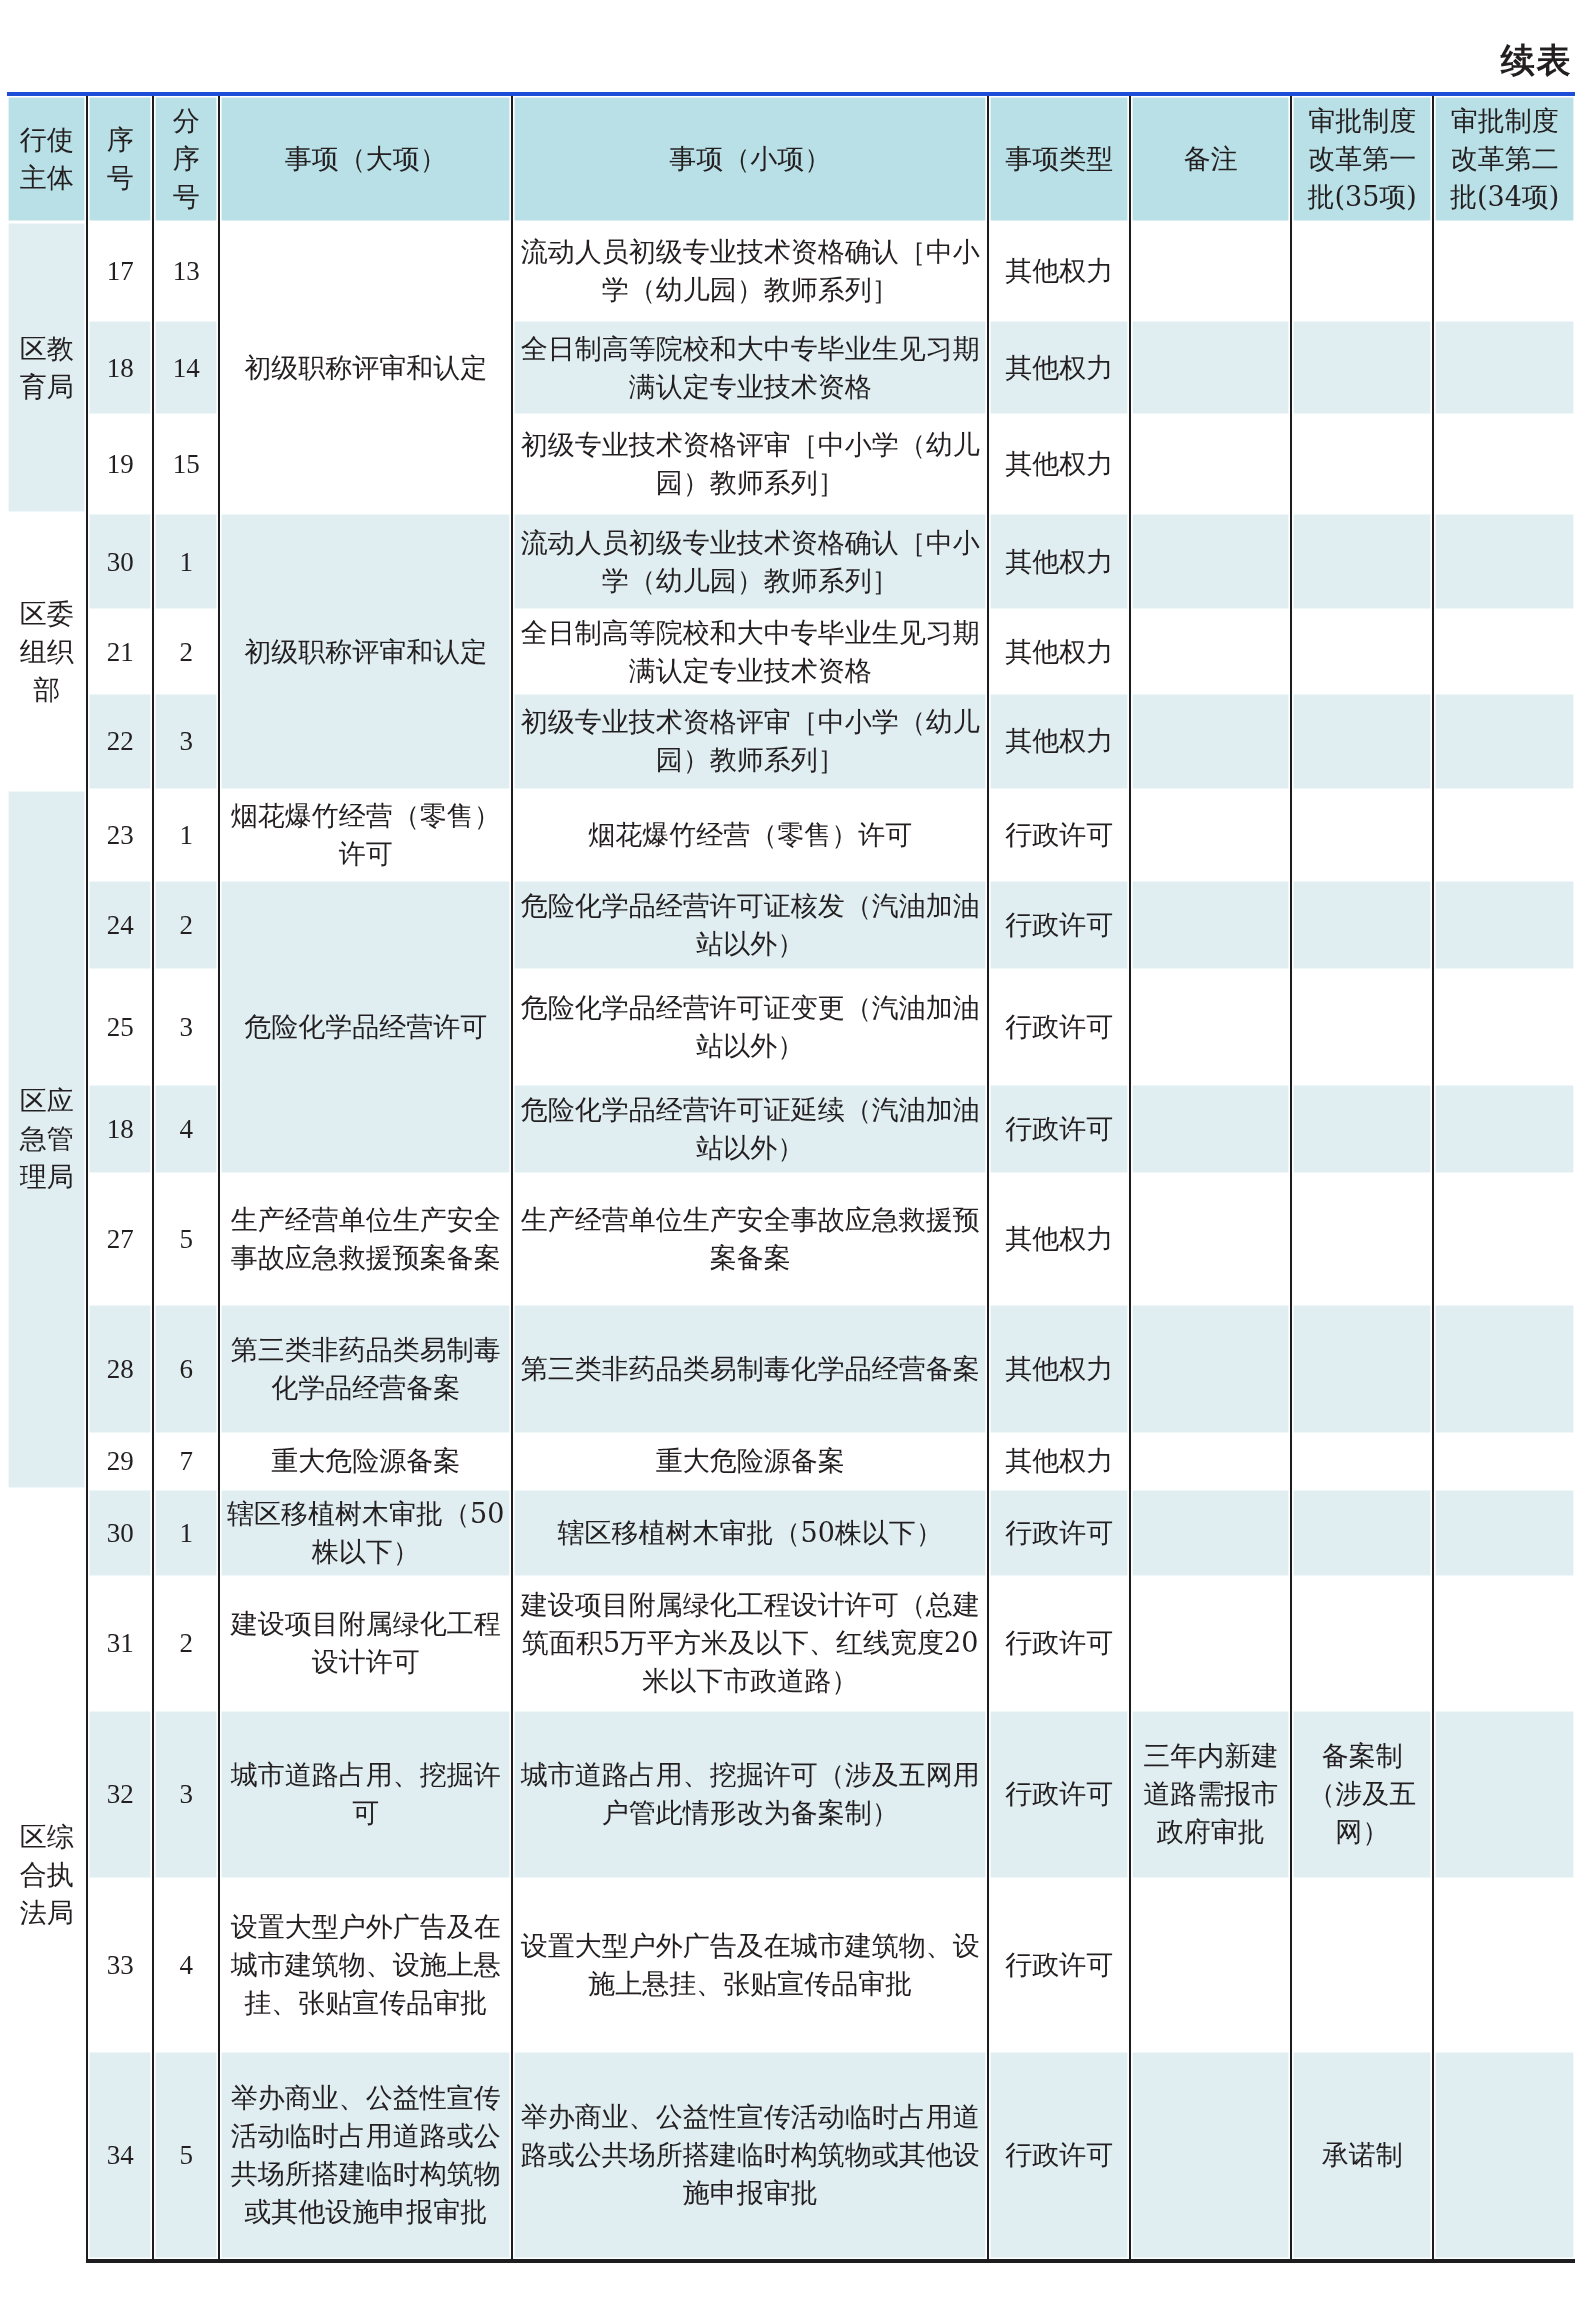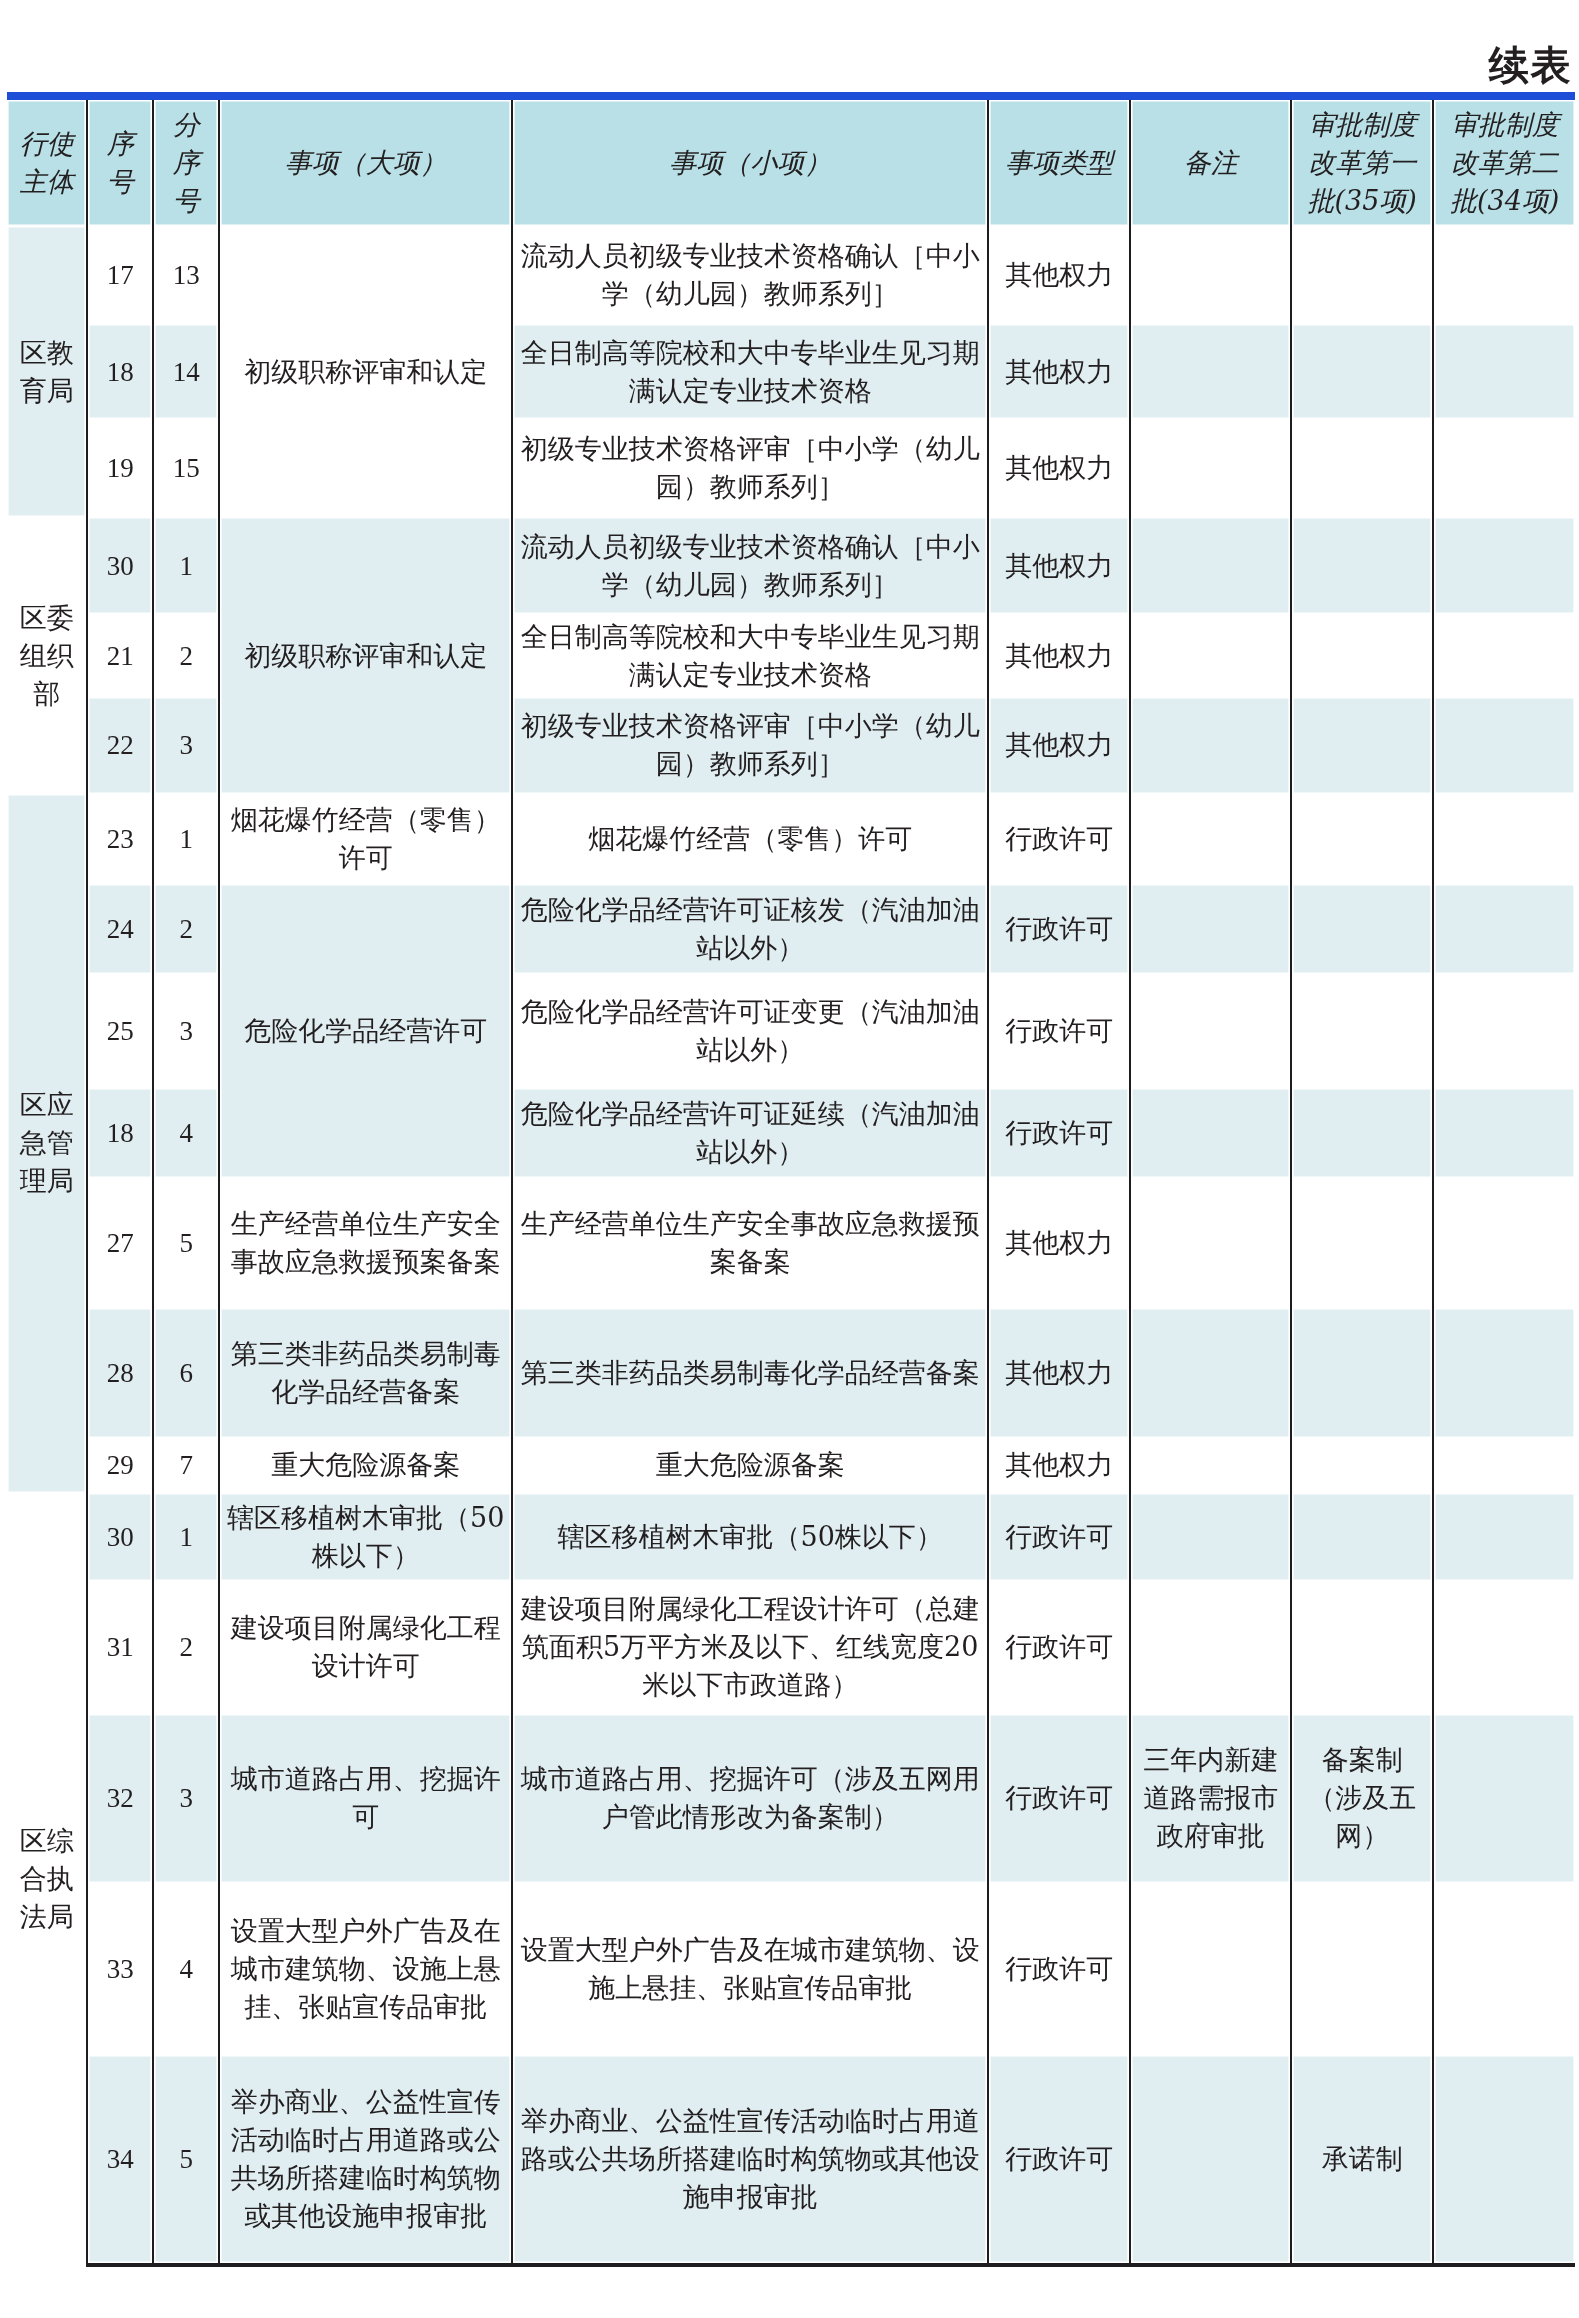--- a/index.html
+++ b/index.html
@@ -1,30 +1,30 @@
 <!DOCTYPE html>
 <html style="font-size:12.8px"><head>
 <meta charset="utf-8">
 <style>
   html, body { margin: 0; padding: 0; background: #ffffff; }
   body { width: 1580px; height: 2319px; position: relative; overflow: hidden;
          font-family: "DejaVu Serif", "Liberation Serif", serif; color: #231f20; }
-  .caption { position: absolute; right: 8px; top: 38px; font-size: 40px; font-weight: bold;
+  .caption { position: absolute; right: 8px; top: 38px; font-size: 34px; font-weight: bold;
              font-family: "DejaVu Sans", "Liberation Sans", sans-serif; letter-spacing: 1.6px; }
   table.grid { position: absolute; left: 7.2px; top: 92px; width: 1567px;
                border-collapse: collapse; table-layout: fixed; }
   table.grid th, table.grid td {
     border-left: 2.4px solid #1d1d1f; border-right: 2.4px solid #1d1d1f;
     text-align: center; vertical-align: middle; padding: 3.2px 6.4px;
     font-size: 27px; line-height: 38px; font-weight: normal;
     box-shadow: inset 0 0 0 1.6px #ffffff;
   }
   table.grid tr > *:first-child { border-left: none; }
   table.grid tr > *:last-child { border-right: none; }
-  table.grid thead tr { border-top: 8px solid #1d4ed8; font-style: italic; }
+  table.grid thead tr { border-top: 4px solid #1d4ed8; }
   table.grid thead th { background: #b8e0e6; height: 120px; }
   table.grid tbody tr:last-child td { border-bottom: 4px solid #1d1d1f; }
   .b { background: #e0eef2; }
   .w { background: #ffffff; }
   .num { font-family: "Liberation Serif", "DejaVu Serif", serif; font-size: 29px; }
 </style>
 </head>
 <body>
 
 <div class="caption">续表</div>

